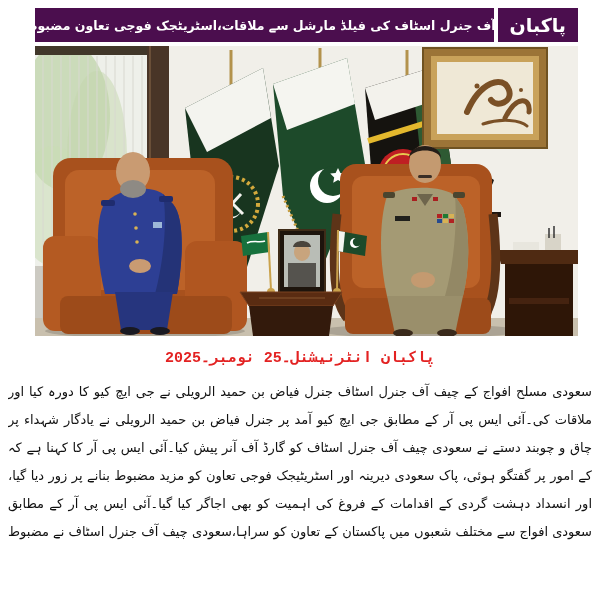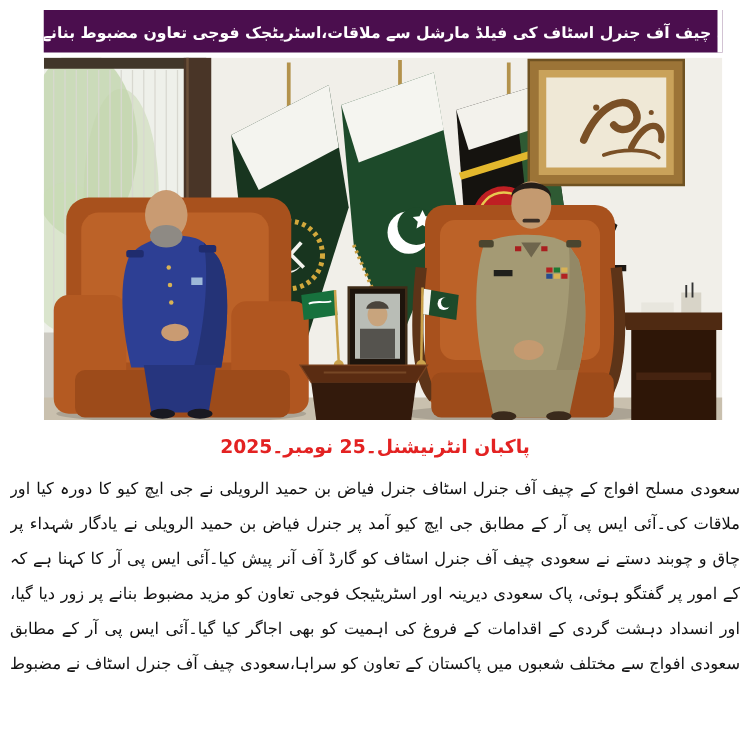--- a/index.html
+++ b/index.html
@@ -25,38 +25,39 @@
   }
   
   .photo{
     position:absolute;left:35px;top:46px;width:543px;height:290px;margin:0;
     overflow:hidden;
   }
   .photo svg{display:block;}
   
   .dateline{
     position:absolute;top:348px;left:0;width:600px;text-align:center;
-    color:#e32222;font-weight:bold;font-size:15px;direction:rtl;
+    color:#e32222;font-weight:bold;font-size:15px;direction:rtl;font-family:Liberation Mono, monospace;
   }
   
   .article-body{
     position:absolute;top:378px;right:8px;left:8px;direction:rtl;color:#111111;
   }
   .bline{
     font-size:13px;line-height:28px;height:28px;overflow:hidden;
     text-align:justify;text-align-last:justify;text-justify:inter-word;
   }
   .bline.last{text-align-last:right;}
 </style>
 </head>
 <body>
 
 <div class="page">
 
   <header class="topbar">
+    <div class="logo">پاکبان</div>
     <div class="sep"></div>
     <div class="headline">سعودی چیف آف جنرل اسٹاف کی فیلڈ مارشل سے ملاقات،اسٹریٹجک فوجی تعاون مضبوط بنانے پر زور</div>
   </header>
 
   <figure class="photo">
     <svg width="543" height="290" viewBox="0 0 543 290" xmlns="http://www.w3.org/2000/svg">
 
       <rect x="0" y="0" width="543" height="290" fill="#f1efe9"></rect>
 
       <g>

